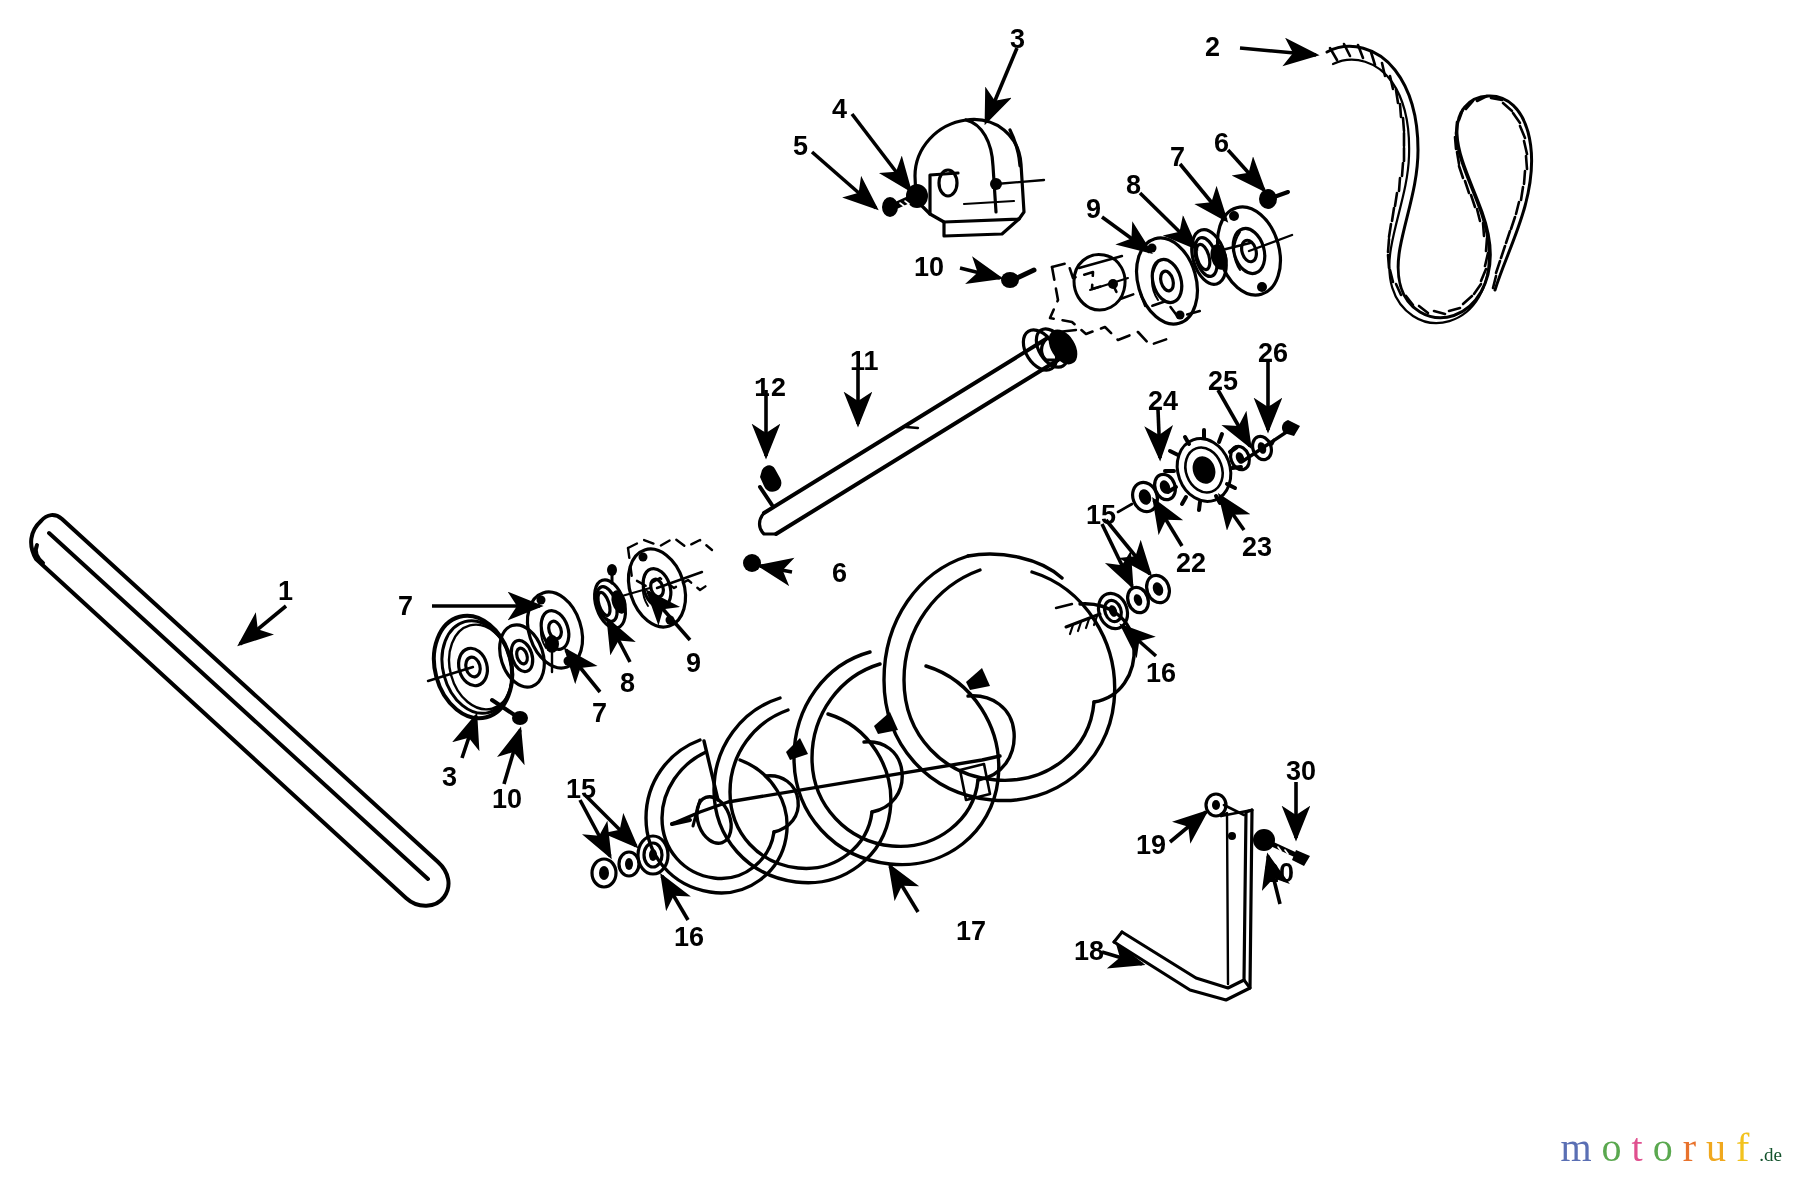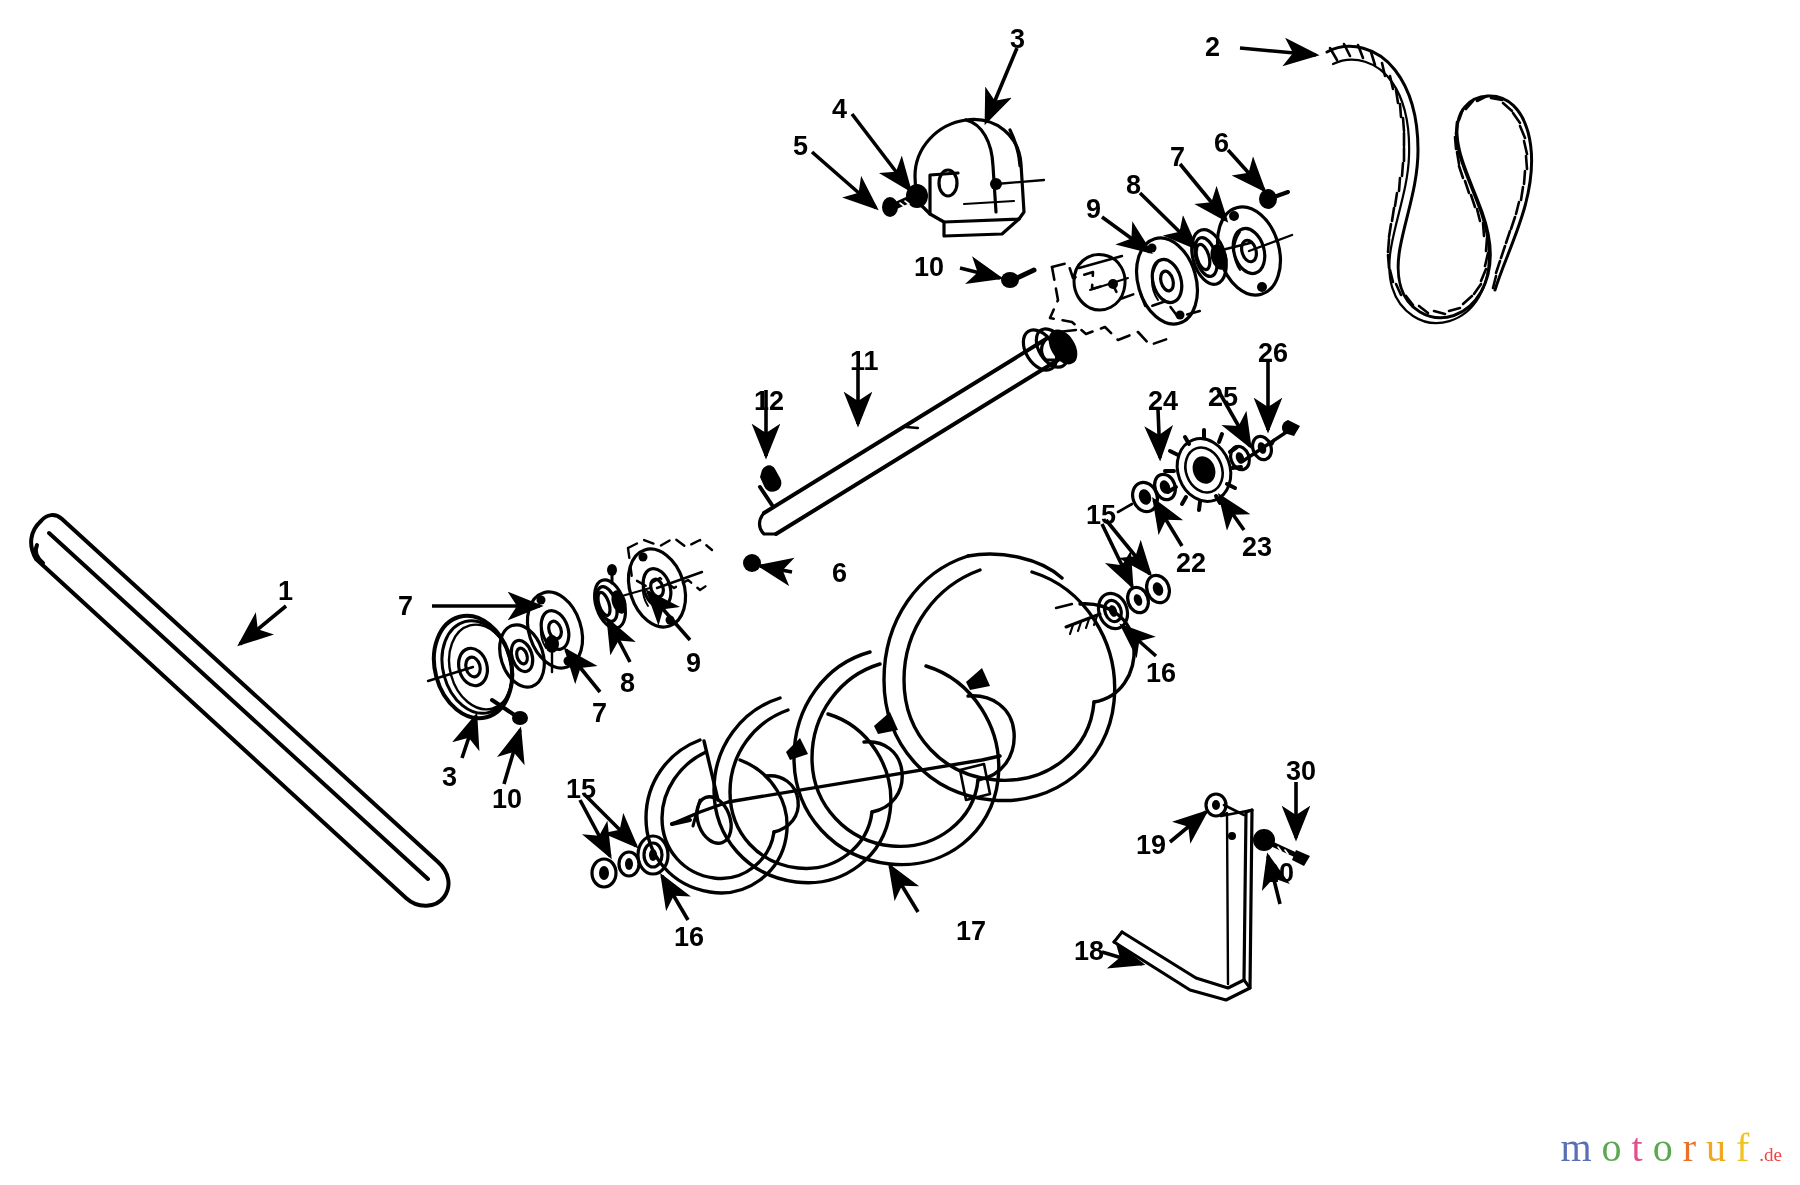--- a/index.html
+++ b/index.html
@@ -7,21 +7,21 @@
        font-family:"Liberation Sans",sans-serif;}
   #stage{position:absolute;left:0;top:0;width:1800px;height:1185px;}
   svg#art{position:absolute;left:0;top:0;width:1800px;height:1185px;}
   .lbl{position:absolute;font-family:"Liberation Sans",sans-serif;
        font-weight:bold;font-size:27px;color:#000;line-height:1;
        letter-spacing:0px;white-space:nowrap;}
   #wm{position:absolute;right:18px;bottom:14px;
       font-family:"Liberation Serif",serif;font-size:40px;
       letter-spacing:0px;white-space:nowrap;}
   #wm span{display:inline-block;}
-  #wm .tld{font-size:19px;color:#ef4444;}
+  #wm .tld{font-size:19px;color:#14532d;}
 </style>
 </head>
 <body>
 
 <div id="stage">
 
 <svg id="art" viewBox="0 0 1800 1185">
   <defs>
     <marker id="ah" markerWidth="11" markerHeight="11" refX="9" refY="4" orient="auto" markerUnits="strokeWidth">
       <path d="M0,0 L10,4 L0,8 L2.6,4 z" fill="#000"></path>
@@ -433,37 +433,37 @@
 <div class="lbl" style="left:1205px;top:34px;">2</div>
 <div class="lbl" style="left:1010px;top:26px;">3</div>
 <div class="lbl" style="left:832px;top:96px;">4</div>
 <div class="lbl" style="left:793px;top:133px;">5</div>
 <div class="lbl" style="left:1214px;top:130px;">6</div>
 <div class="lbl" style="left:1170px;top:144px;">7</div>
 <div class="lbl" style="left:1126px;top:172px;">8</div>
 <div class="lbl" style="left:1086px;top:196px;">9</div>
 <div class="lbl" style="left:914px;top:254px;">10</div>
 <div class="lbl" style="left:850px;top:348px;">11</div>
-<div class="lbl" style="left:754px;top:388px;">12</div>
+<div class="lbl" style="left:754px;top:376px;font-family:Liberation Mono, monospace;">12</div>
 <div class="lbl" style="left:832px;top:560px;">6</div>
 <div class="lbl" style="left:686px;top:650px;">9</div>
 <div class="lbl" style="left:620px;top:670px;">8</div>
 <div class="lbl" style="left:592px;top:700px;">7</div>
 <div class="lbl" style="left:398px;top:593px;">7</div>
 <div class="lbl" style="left:442px;top:764px;">3</div>
 <div class="lbl" style="left:492px;top:786px;">10</div>
 <div class="lbl" style="left:566px;top:776px;">15</div>
 <div class="lbl" style="left:674px;top:924px;">16</div>
 <div class="lbl" style="left:956px;top:918px;">17</div>
 <div class="lbl" style="left:1086px;top:502px;">15</div>
 <div class="lbl" style="left:1146px;top:660px;">16</div>
 <div class="lbl" style="left:1176px;top:550px;">22</div>
 <div class="lbl" style="left:1242px;top:534px;">23</div>
 <div class="lbl" style="left:1148px;top:388px;">24</div>
-<div class="lbl" style="left:1208px;top:368px;margin-top:16px;">25</div>
+<div class="lbl" style="left:1208px;top:368px;">25</div>
 <div class="lbl" style="left:1258px;top:340px;">26</div>
 <div class="lbl" style="left:1074px;top:938px;">18</div>
 <div class="lbl" style="left:1136px;top:832px;text-align:center;">19</div>
 <div class="lbl" style="left:1264px;top:860px;">20</div>
 <div class="lbl" style="left:1286px;top:758px;">30</div>
 
 <div id="wm">
   <span style="color:#5a6fb4;">m</span>
   <span style="color:#5aa84f;">o</span>
   <span style="color:#e0508f;">t</span>

